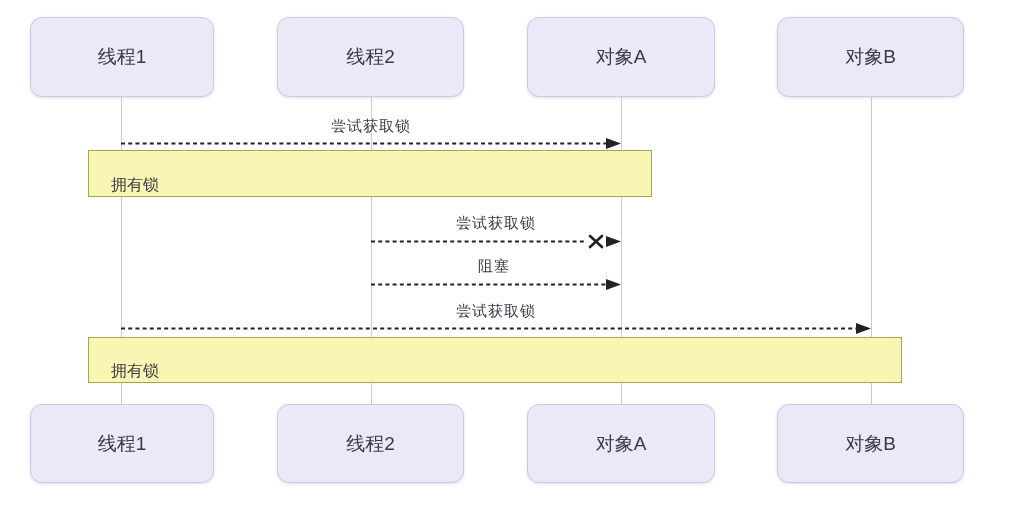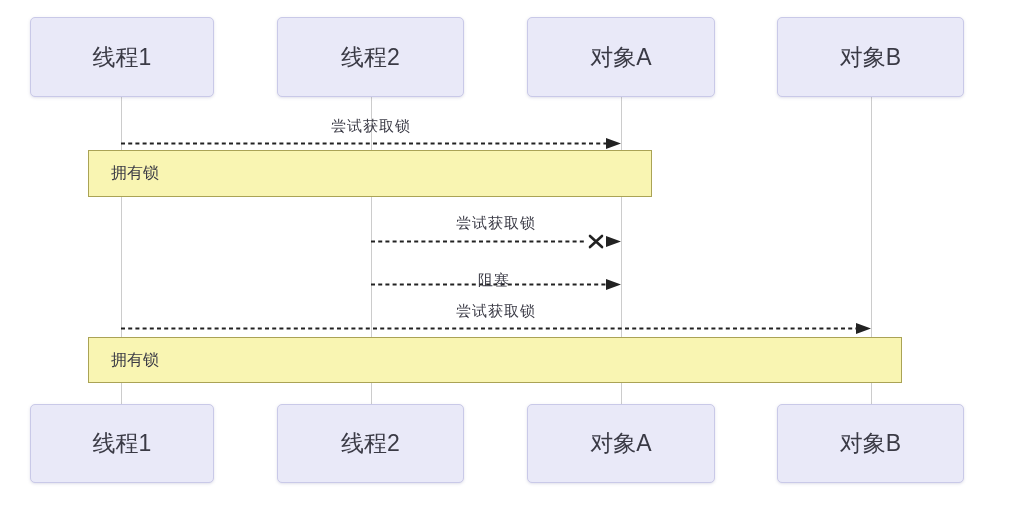--- a/index.html
+++ b/index.html
@@ -9,26 +9,26 @@
     height: 508px;
     background: #ffffff;
     overflow: hidden;
     font-family: "Liberation Sans", sans-serif;
   }
   .actor {
     position: absolute;
     height: 80px;
     background: var(--actor-fill, #e9e9f8);
     border: 1px solid var(--actor-border, #c9c9e8);
-    border-radius: 5px;
+    border-radius: 12px;
     box-sizing: border-box;
     display: flex;
     align-items: center;
     justify-content: center;
-    font-size: 23px;
+    font-size: 19px;
     color: var(--label-color, #3a3a45);
     box-shadow: 0 1px 3px rgba(110,110,160,0.22);
   }
   .lifeline {
     position: absolute;
     top: 96px;
     height: 308px;
     width: 1px;
     background: var(--lifeline-color, #cccccc);
   }
@@ -57,21 +57,21 @@
     letter-spacing: 1px;
     color: var(--label-color, #3a3a45);
     white-space: nowrap;
   }
   .activation {
     position: absolute;
     background: var(--activation-fill, #f9f5b2);
     border: 1px solid var(--activation-border, #aaa355);
     box-sizing: border-box;
     display: flex;
-    align-items: center;
+    align-items: flex-end;
     padding-left: 22px;
     font-size: 16px;
     color: var(--label-color, #3a3a45);
   }
 </style>
 </head>
 <body>
 
 <div class="canvas">
 
@@ -91,21 +91,21 @@
 
     <path class="dash-line" d="M371 284.5 H606"></path>
     <polygon class="arrow-head" points="621,284.5 606,279 606,290"></polygon>
 
     <path class="dash-line" d="M121 328.5 H856"></path>
     <polygon class="arrow-head" points="871,328.5 856,323 856,334"></polygon>
   </svg>
 
   <div class="msg-label" style="left:371px; top:126px">尝试获取锁</div>
   <div class="msg-label" style="left:496px; top:223px">尝试获取锁</div>
-  <div class="msg-label" style="left:494px; top:280px">阻塞</div>
+  <div class="msg-label" style="left:494px; top:266px">阻塞</div>
   <div class="msg-label" style="left:496px; top:311px">尝试获取锁</div>
 
   <div class="activation" style="left:88px; top:150px; width:564px; height:47px">
     <span>拥有锁</span>
   </div>
   <div class="activation" style="left:88px; top:337px; width:814px; height:46px">
     <span>拥有锁</span>
   </div>
 
   <div class="actor" style="left:30px;  top:17px; width:184px">

